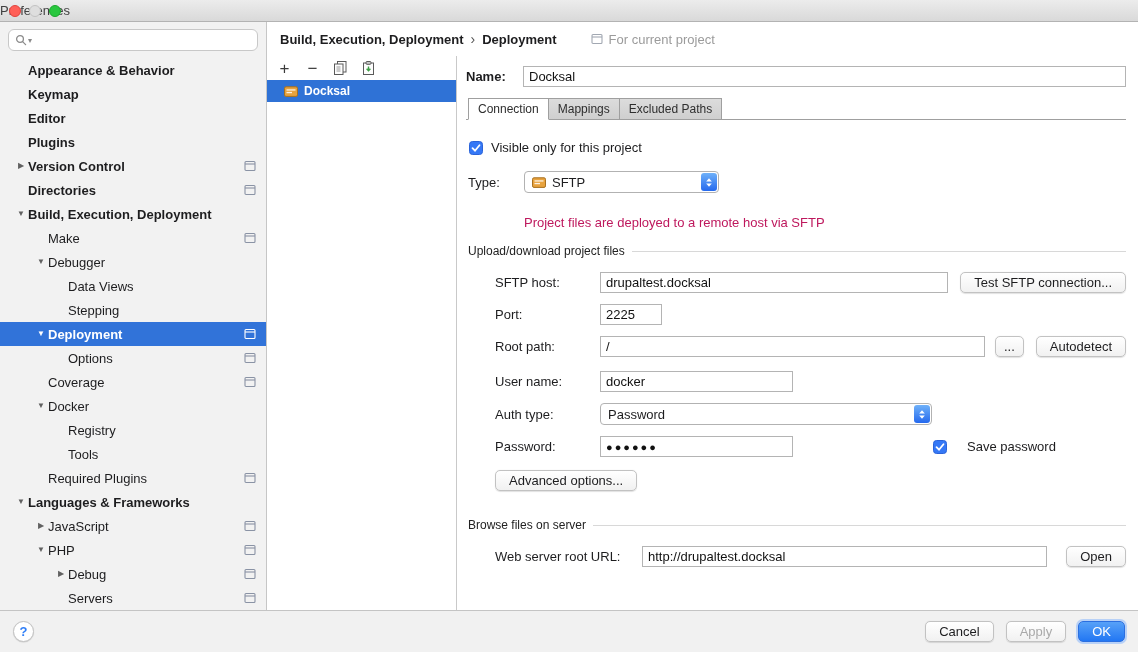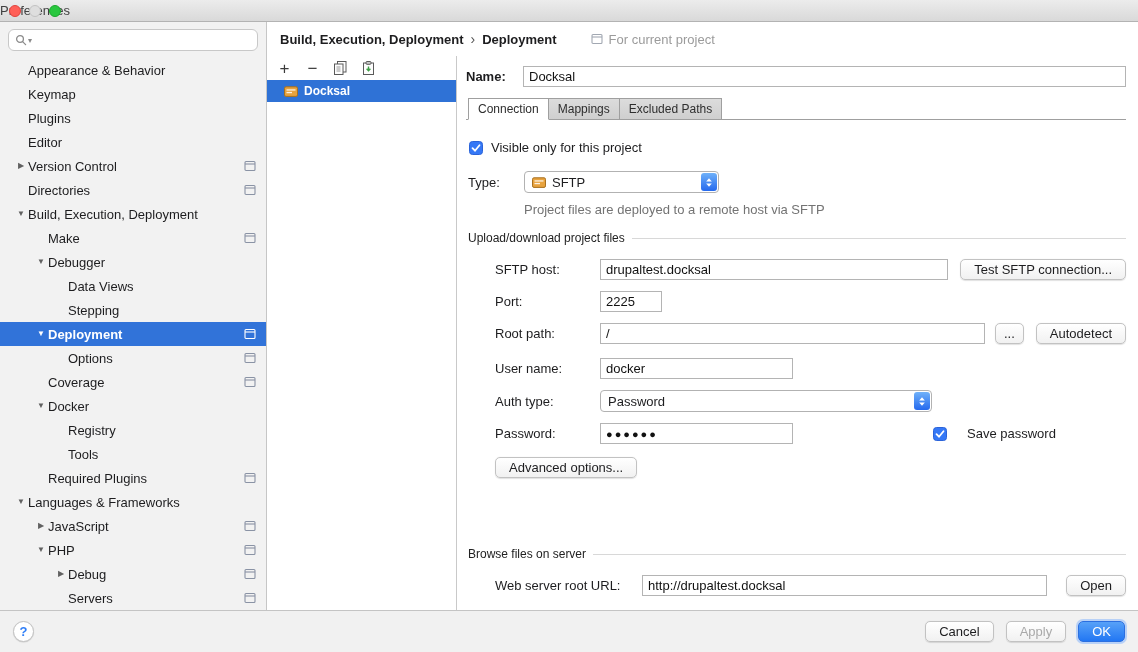--- a/index.html
+++ b/index.html
@@ -24,21 +24,21 @@
   .search-box{height:22px;background:#fff;border:1px solid #c8c8c8;border-radius:6px;display:flex;align-items:center;padding:0 6px;gap:2px}
   .search-box input{border:none;outline:none;flex:1;font:13px "Liberation Sans",sans-serif;background:transparent;min-width:0}
   .search-chevron{font-size:8px;color:#8a8a8a;margin-left:-1px}
   .tree{flex:1;overflow:hidden;padding-top:1px}
   .tree-item{height:24px;display:flex;align-items:center;cursor:default}
   .tree-item .arrow{flex:0 0 14px;font-size:8px;color:#616161;text-align:center;line-height:24px}
   .tree-item .label{white-space:nowrap}
   .ind0{padding-left:14px}
   .ind1{padding-left:34px}
   .ind2{padding-left:54px}
-  .bold .label{font-weight:normal}
+  .bold .label{font-weight:bold}
   .proj-icon{margin-left:auto;margin-right:10px;color:#8a93a5;display:flex;align-items:center}
   .tree-item.selected{background:#3173d9;color:#fff}
   .tree-item.selected .arrow{color:#fff}
   .tree-item.selected .label{font-weight:bold}
   .tree-item.selected .proj-icon{color:#fff}
 
   
   .content{flex:1;display:flex;flex-direction:column;min-width:0;background:#fff}
   .header-row{flex:0 0 34px;display:flex;align-items:center;padding-left:13px}
   .breadcrumb{display:flex;align-items:center;gap:7px;font-weight:bold}
@@ -68,21 +68,21 @@
   .tab-content{border-top:1px solid #9f9f9f;flex:1;padding:20px 0 0 2px;background:#fff;min-height:0}
 
   .chk{width:14px;height:14px;flex:0 0 14px;display:flex}
   .chk-row{display:flex;align-items:center;gap:8px;margin-left:1px}
   .form-row{display:flex;align-items:center}
   .type-row{margin-top:16px}
   .type-row .lbl{width:56px}
   .combo{position:relative;height:22px;border:1px solid #b2b2b2;border-radius:4px;background:#fff;display:flex;align-items:center;gap:6px;padding:0 24px 0 7px}
   .combo-btn{position:absolute;right:1px;top:1px;bottom:1px;width:16px;border-radius:3px;background:linear-gradient(#6fb1f9,#2569ee);display:flex;align-items:center;justify-content:center}
   .w-type{width:195px}
-  .hint{color:#737373;margin:9px 0 14px 56px}
+  .hint{color:#be185d;margin:22px 0 14px 56px}
   .section{display:flex;align-items:center;font-size:12px;color:#222;margin-bottom:14px}
   .section .rule{flex:1;height:1px;background:#d8d8d8;margin-left:7px}
   .group{margin-left:27px}
   .g-row{display:flex;align-items:center;margin-bottom:11px}
   .g-row .lbl{width:105px}
   .g-row.web .lbl{width:147px}
   .w-host{width:350px}
   .w-port{width:62px}
   .w-root{width:393px}
   .w-user{width:193px}
@@ -93,21 +93,21 @@
 
   .btn{height:21px;display:inline-flex;align-items:center;justify-content:center;padding:0 13px;background:linear-gradient(#ffffff,#f1f1f1);border:1px solid #c2c2c2;border-radius:5px;font:13px "Liberation Sans",sans-serif;color:#1d1d1f;box-shadow:0 0.5px 1px rgba(0,0,0,0.12);white-space:nowrap}
   .btn.small{padding:0 8px}
   .btn.primary{background:linear-gradient(#57a1f8,#2277f3);border-color:#2b6fe0;color:#fff;box-shadow:0 0 0 2px rgba(115,170,255,0.45)}
   .btn.disabled{color:#a9a9a9}
   .ml12{margin-left:12px}
   .ml10{margin-left:10px}
   .ml19{margin-left:19px}
   .save-pass{display:flex;align-items:center;gap:20px;margin-left:140px}
   .adv-row{margin-top:13px}
-  .browse-section{margin-top:69px}
+  .browse-section{margin-top:27px}
 
   
   .footer{flex:0 0 42px;background:#f1f1f1;border-top:1px solid #c4c4c4;display:flex;align-items:center;padding:0 13px;gap:12px}
   .help-btn{width:21px;height:21px;border-radius:50%;background:#fff;border:1px solid #c2c2c2;display:flex;align-items:center;justify-content:center;color:#2f7ef7;font-weight:bold;font-size:13px;box-shadow:0 0.5px 1px rgba(0,0,0,0.15)}
   .footer .spacer{flex:1}
 </style>
 </head>
 <body>
 
 <div class="window">
@@ -141,25 +141,25 @@
         <div class="tree-item ind0 bold">
           <span class="arrow"></span>
           <span class="label">Appearance &amp; Behavior</span>
         </div>
         <div class="tree-item ind0 bold">
           <span class="arrow"></span>
           <span class="label">Keymap</span>
         </div>
         <div class="tree-item ind0 bold">
           <span class="arrow"></span>
+          <span class="label">Editor</span>
+        </div>
+        <div class="tree-item ind0 bold">
+          <span class="arrow"></span>
           <span class="label">Plugins</span>
-        </div>
-        <div class="tree-item ind0 bold">
-          <span class="arrow"></span>
-          <span class="label">Editor</span>
         </div>
         <div class="tree-item ind0 bold">
           <span class="arrow">▶</span>
           <span class="label">Version Control</span>
           <span class="proj-icon">
               <svg width="12" height="12" viewBox="0 0 12 12">
                 <rect x="1" y="1.5" width="10" height="9" rx="1" fill="none" stroke="currentColor" stroke-width="1.1"></rect>
                 <line x1="1" y1="4" x2="11" y2="4" stroke="currentColor" stroke-width="1.1"></line>
               </svg>
             </span>

